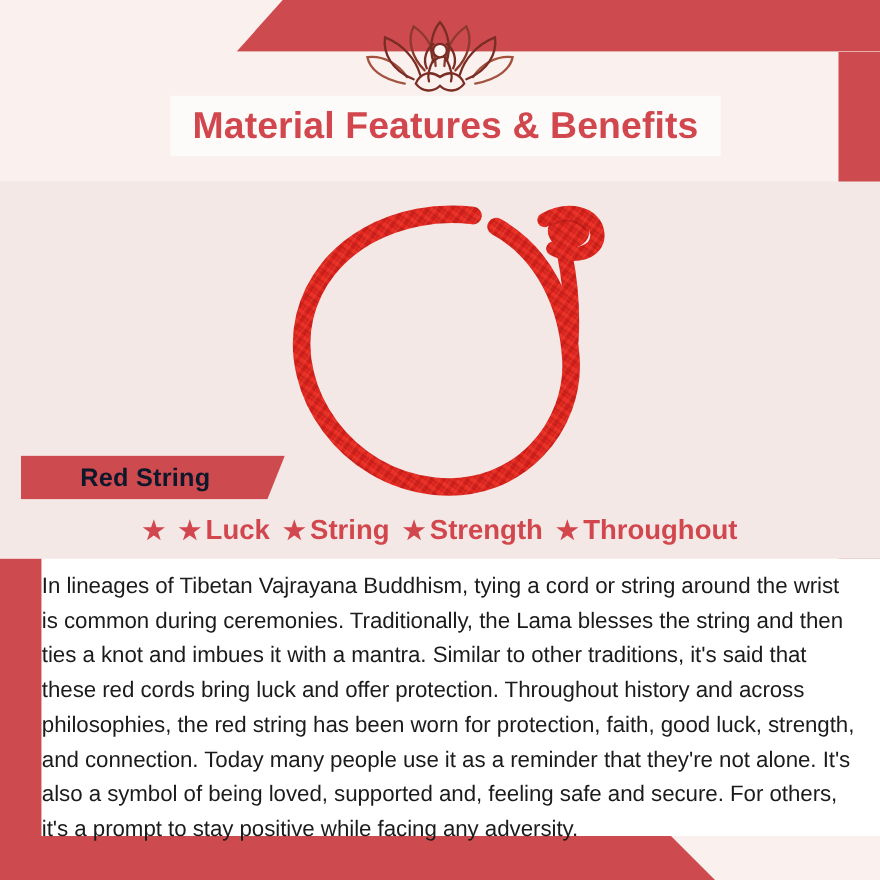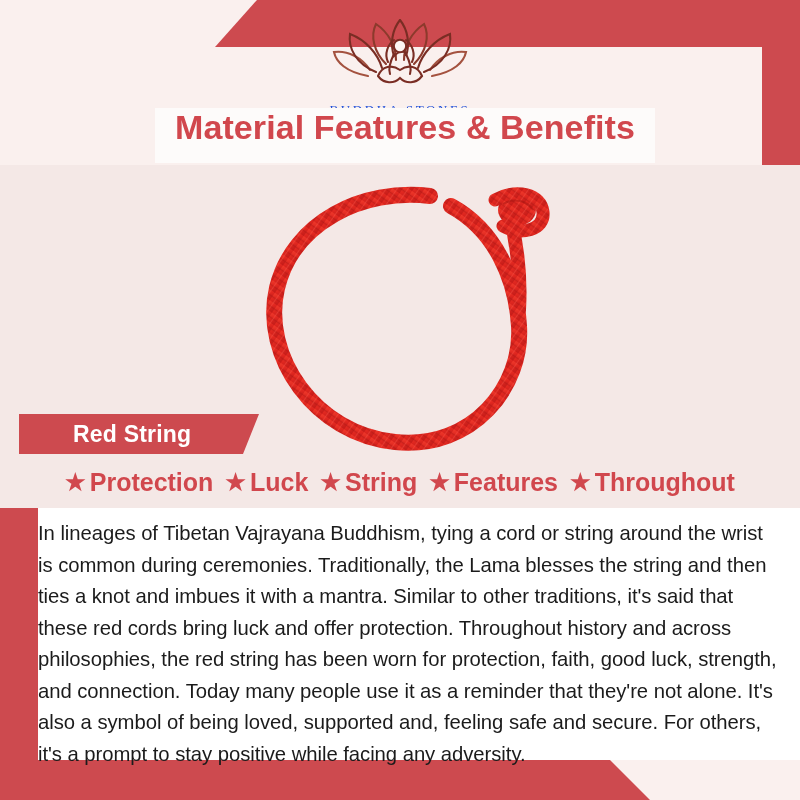--- a/index.html
+++ b/index.html
@@ -75,27 +75,27 @@
     margin-top: 16px;
     font-family: "Liberation Serif", serif;
     font-size: 13px;
     letter-spacing: 2.6px;
     color: #1d4ed8;
   }
 
   
   .title-box {
     position: absolute;
-    top: 108px;
+    top: 87px;
     left: 155px;
     width: 500px;
     height: 55px;
     background: #fdfbfa;
     display: flex;
-    align-items: flex-start;
+    align-items: center;
     justify-content: center;
   }
   .title-text {
     font-size: 34px;
     font-weight: bold;
     color: #d1474d;
     letter-spacing: 0.1px;
     white-space: nowrap;
   }
 
@@ -123,21 +123,21 @@
     left: 19px;
     width: 240px;
     height: 40px;
     background: #cd4a4f;
     clip-path: polygon(0 0, 100% 0, 224px 100%, 0 100%);
     display: flex;
     align-items: center;
   }
   .ribbon-label {
     margin-left: 54px;
-    color: #ffffff;
+    color: #0f172a;
     font-size: 23px;
     font-weight: bold;
     letter-spacing: 0.2px;
   }
 
   
   .features {
     position: absolute;
     top: 468px;
     left: 0;
@@ -251,33 +251,32 @@
     </g>
   </svg>
 
   <div class="ribbon">
     <span class="ribbon-label">Red String</span>
   </div>
 
   <div class="features">
     <div class="feature">
       <span class="star">★</span>
-      <span>Protection</span>
     </div>
     <div class="feature">
       <span class="star">★</span>
       <span>Luck</span>
     </div>
     <div class="feature">
       <span class="star">★</span>
       <span>String</span>
     </div>
     <div class="feature">
       <span class="star">★</span>
-      <span>Features</span>
+      <span>Strength</span>
     </div>
     <div class="feature">
       <span class="star">★</span>
       <span>Throughout</span>
     </div>
   </div>
 
   <div class="copy-panel">
     <p class="copy-text">In lineages of Tibetan Vajrayana Buddhism, tying a cord or string around the wrist is common during ceremonies. Traditionally, the Lama blesses the string and then ties a knot and imbues it with a mantra. Similar to other traditions, it's said that these red cords bring luck and offer protection. Throughout history and across philosophies, the red string has been worn for protection, faith, good luck, strength, and connection. Today many people use it as a reminder that they're not alone. It's also a symbol of being loved, supported and, feeling safe and secure. For others, it's a prompt to stay positive while facing any adversity.</p>
   </div>

